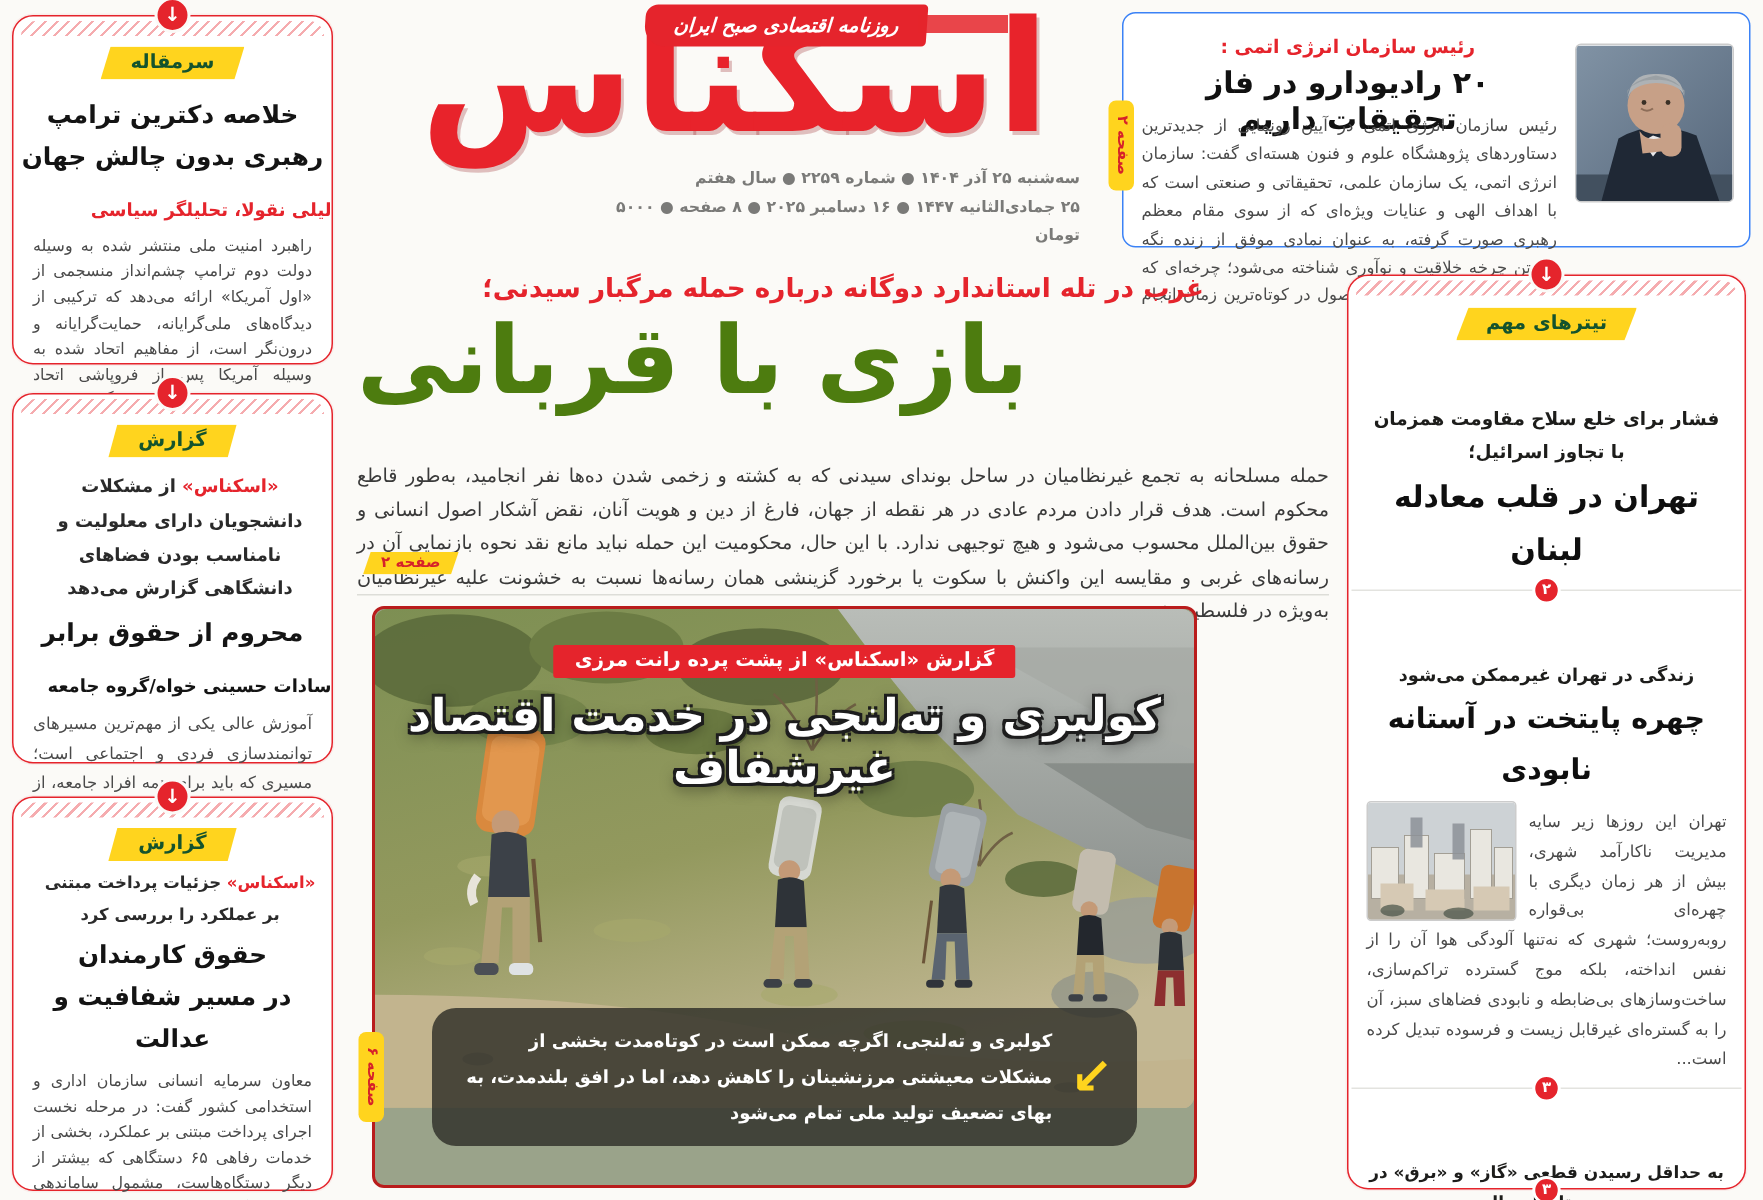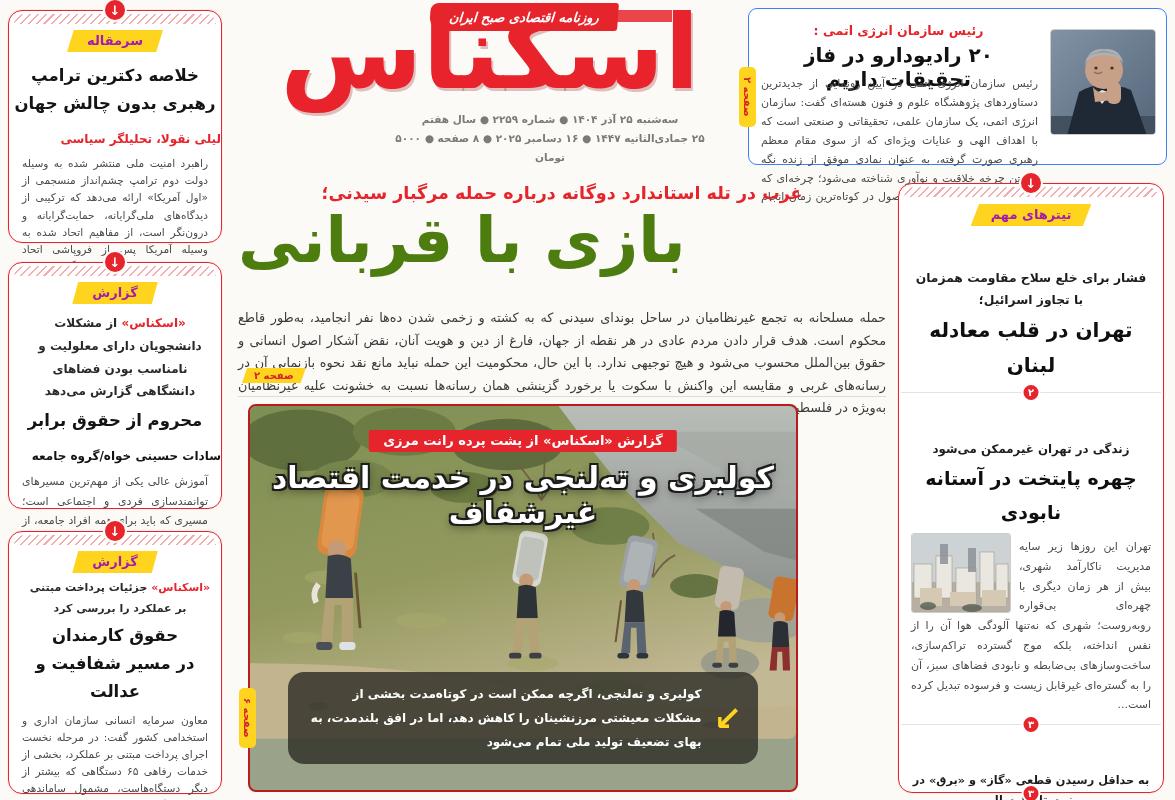--- a/index.html
+++ b/index.html
@@ -28,21 +28,21 @@
   }
   .arrow-circle {
     position:absolute; top:-13px; right:50%; transform:translateX(50%);
     width:24px; height:24px; border-radius:50%;
     background:#e5242c; color:#fff; border:2.5px solid #fbfaf7;
     display:flex; align-items:center; justify-content:center;
     font-size:13px; font-weight:bold; z-index:3;
   }
   .badge {
     display:inline-block;
-    background:#ffd41e; color:#a21caf;
+    background:#ffd41e; color:#14532d;
     font-weight:bold; font-size:13px;
     padding:3px 20px 4px 20px;
     clip-path: polygon(7% 0, 100% 0, 93% 100%, 0 100%);
   }
   .badge-row { text-align:center; margin-top:6px; }
   .box-title { text-align:center; font-weight:bold; color:#141414; font-size:16.5px; line-height:1.7; margin-top:8px; }
   .box-byline { text-align:right; font-weight:bold; color:#e5242c; font-size:12px; margin-top:14px; }
   .box-lead { text-align:center; font-weight:bold; color:#2a2a2a; font-size:12px; line-height:1.9; margin:8px 10px 0 20px; }
   .box-lead .red { color:#e5242c; }
   .box-body { font-size:11.4px; color:#4a4a4a; text-align:justify; line-height:1.78; margin:9px 13px 0 13px; }
@@ -56,21 +56,21 @@
     display:flex; align-items:center; justify-content:center;
     transform:skewX(-4deg);
   }
   .tagline-tail { position:absolute; left:612px; top:10px; width:60px; height:12px; background:#e5242c; opacity:.85; }
   .logo {
     position:absolute; left:255px; top:-8px; width:470px;
     text-align:center; font-weight:bold; font-size:103px; line-height:1.18;
     color:#e8232b; letter-spacing:-3px;
     text-shadow: 2px 3px 0 rgba(140,10,14,.25);
   }
-  .datelines { position:absolute; left:380px; top:110px; width:340px; text-align:center;
+  .datelines { position:absolute; left:380px; top:110px; width:340px; text-align:right;
     font-size:10.5px; color:#7a7a78; line-height:1.8; font-weight:bold; }
 
   
   .top-article {
     position:absolute; left:748px; top:8px; width:419px; height:157px;
     background:#fff; border:1px solid #3b82f6; border-radius:9px;
   }
   .top-article .photo {
     position:absolute; right:10px; top:20px; width:106px; height:106px;
     border-radius:4px; overflow:hidden; border:1px solid #ccc;

